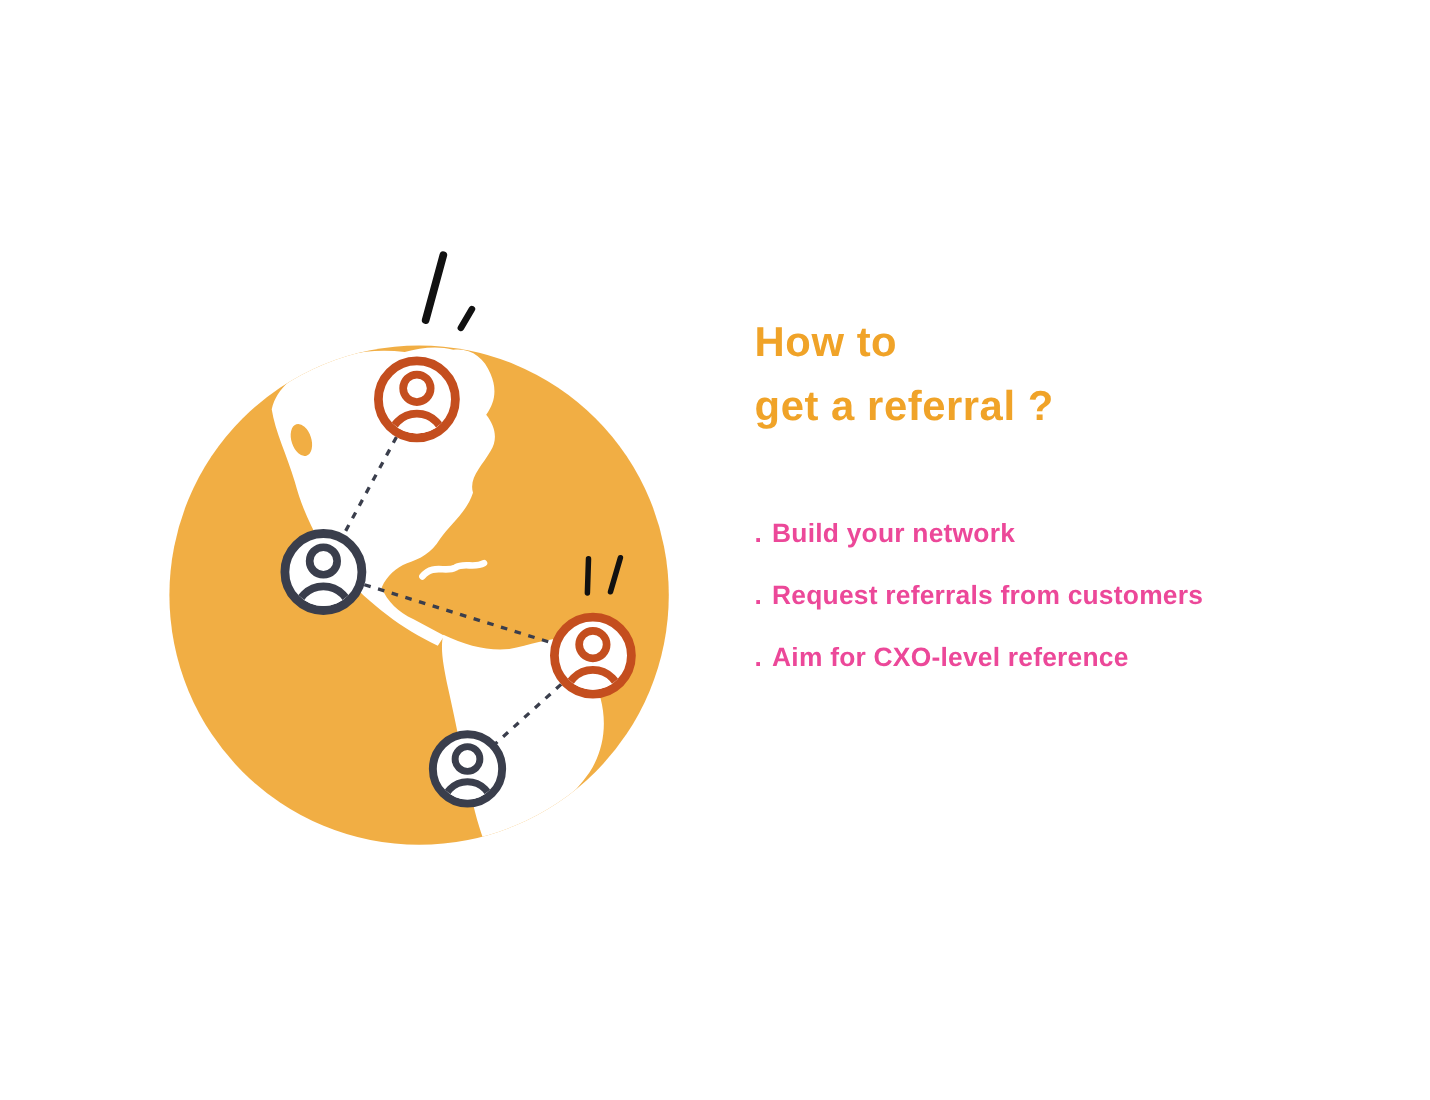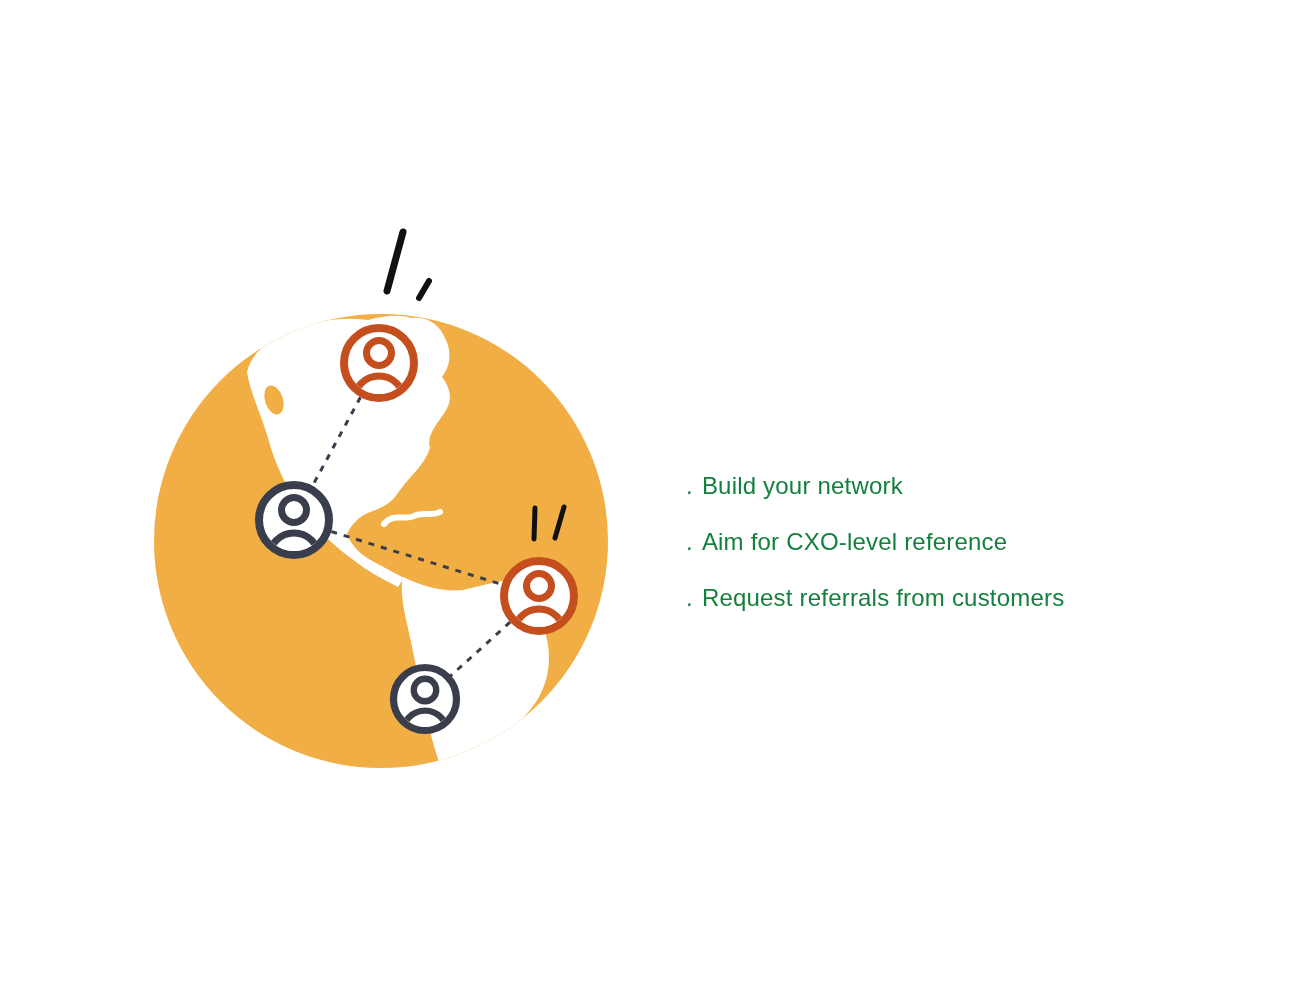--- a/index.html
+++ b/index.html
@@ -23,22 +23,22 @@
     white-space: nowrap;
   }
   .points {
     position: absolute;
     left: 686px; top: 474px;
     list-style: none;
     margin: 0; padding: 0;
   }
   .points li {
     font-size: 24px;
-    font-weight: 400;
-    color: #15803d;
+    font-weight: 700;
+    color: #ec4899;
     line-height: 24px;
     margin-bottom: 32px;
     letter-spacing: 0.2px;
     white-space: nowrap;
   }
   .points li .bullet { margin-right: 9px; }
 </style>
 </head>
 <body>
 
@@ -132,26 +132,30 @@
     </g>
 
     <g stroke="#111111" stroke-linecap="round" fill="none">
       <path d="M 403 232 L 387 291" stroke-width="7"></path>
       <path d="M 429 281 L 419 298" stroke-width="6"></path>
       <path d="M 535 508 L 534 539" stroke-width="5"></path>
       <path d="M 564 507 L 555 538" stroke-width="5"></path>
     </g>
   </svg>
 
+  <div class="title">
+    <div>How to</div>
+    <div>get a referral ?</div>
+  </div>
 
   <ul class="points">
     <li>
       <span class="bullet">.</span><span>Build your network</span>
     </li>
     <li>
-      <span class="bullet">.</span><span>Aim for CXO-level reference</span>
+      <span class="bullet">.</span><span>Request referrals from customers</span>
     </li>
     <li>
-      <span class="bullet">.</span><span>Request referrals from customers</span>
+      <span class="bullet">.</span><span>Aim for CXO-level reference</span>
     </li>
   </ul>
 
 </div>
 
 </body></html>

